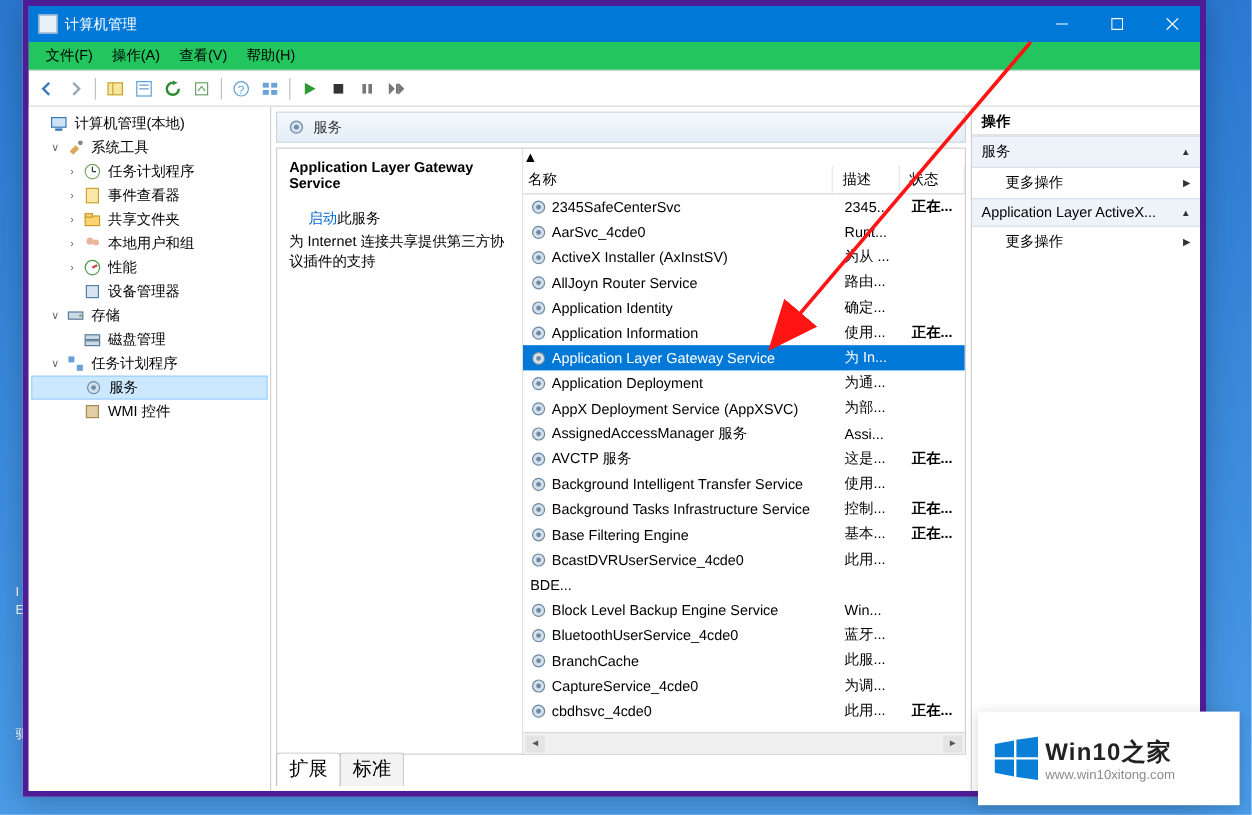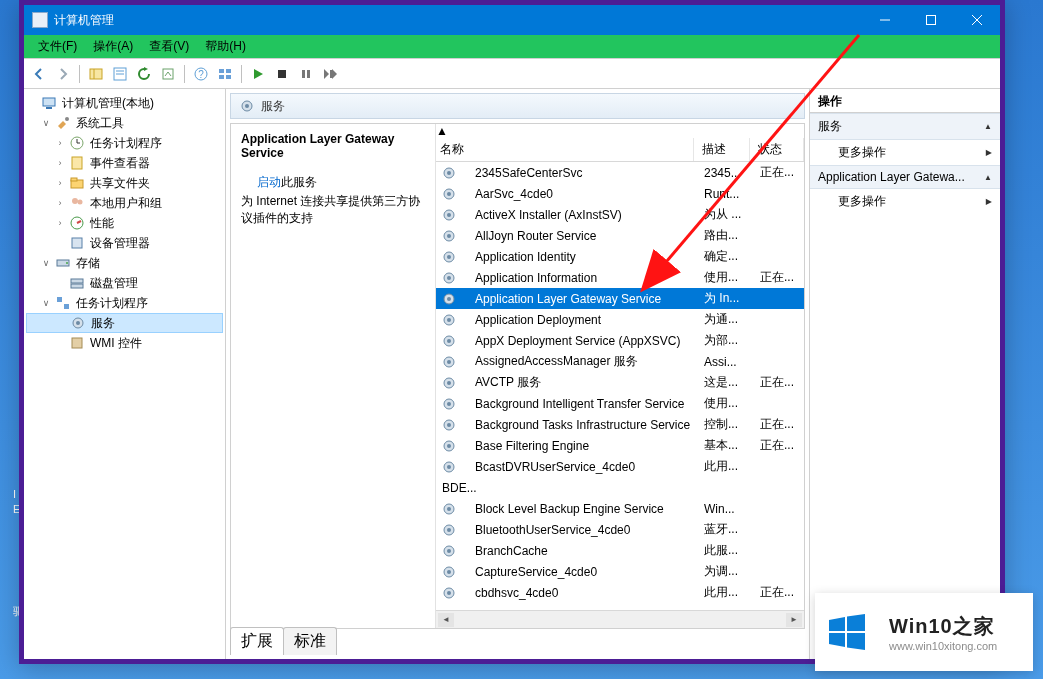--- a/index.html
+++ b/index.html
@@ -69,23 +69,23 @@
   .details-col .desc-txt { margin-top:2px; }
 
   .list-col { flex:1; display:flex; flex-direction:column; min-width:0; position:relative; }
   .list-head { display:flex; height:24px; border-bottom:1px solid #d8d8d8; background:#fff; color:#000;justify-content:flex-end; }
   .list-head .col { padding:4px 8px; border-right:1px solid #e6e6e6; display:flex; align-items:center; gap:4px; }
   .list-head .sortcol { flex:0 0 262px; }
   .list-body { flex:1; overflow-y:scroll; overflow-x:auto; }
   .row { display:flex; height:21px; align-items:center; cursor:default; }
   .row.sel { background:#0078d7; color:#fff; }
   .cell { overflow:hidden; text-overflow:ellipsis; white-space:nowrap; padding:0 6px; }
-  .cell.name { flex:0 0 262px; display:flex; align-items:center; gap:19px; }
+  .cell.name { flex:0 0 262px; display:flex; align-items:center; gap:4px; }
   .cell.desc { flex:0 0 56px; }
-  .cell.stat { flex:0 0 54px; }
+  .cell.stat { flex:0 0 54px;font-weight:bold; }
   .srv-ico { width:14px; height:14px; display:inline-block; }
 
   .tabs-strip { height:26px; display:flex; align-items:flex-end; padding:0 4px 4px 4px; gap:0; }
   .tab { padding:3px 10px; border:1px solid #c0c0c0; border-bottom:none; background:#f3f3f3; font-size:16px; cursor:default; border-radius:3px 3px 0 0; margin-right:-1px; }
   .tab.active { background:#fff; position:relative; z-index:1; }
 
   .hscroll { height:18px; background:#f0f0f0; border-top:1px solid #d8d8d8; display:flex; align-items:center; justify-content:space-between; padding:0 2px; }
   .hscroll .arrow { width:16px; height:14px; background:#e4e4e4; color:#555; display:flex; align-items:center; justify-content:center; font-size:8px; }
 
   
@@ -96,21 +96,21 @@
   .act-item { padding:4px 8px 4px 28px; display:flex; align-items:center; justify-content:space-between; cursor:default; }
   .act-item .caret { font-size:8px; color:#333; }
 
   
   .arrow-overlay { position:absolute; pointer-events:none; z-index:20; }
   .arrow-overlay svg { width:986px; height:664px; }
 
   
   .brand {
     position:absolute; right:10px; bottom:8px; width:218px; height:78px;
-    background:#fff; display:flex; align-items:center; gap:22px; padding:8px 12px;
+    background:#fff; display:flex; align-items:center; gap:4px; padding:8px 12px;
     box-shadow:0 2px 10px rgba(0,0,0,.18);
   }
   .brand .winlogo { width:40px; height:40px; }
   .brand .txtwrap { display:flex; flex-direction:column; }
   .brand .line1 { font-size:20px; font-weight:600; color:#222; letter-spacing:1px; }
   .brand .line2 { font-size:11px; color:#8c8c8c; }
 
   
   svg { display:block; }
 </style>
@@ -681,21 +681,21 @@
       <div class="actions-ttl">操作</div>
       <div class="act-section-hdr">
         <span>服务</span>
         <span class="tri">▲</span>
       </div>
       <div class="act-item">
         <span>更多操作</span>
         <span class="caret">▶</span>
       </div>
       <div class="act-section-hdr">
-        <span>Application Layer Gatewa...</span>
+        <span>Application Layer ActiveX...</span>
         <span class="tri">▲</span>
       </div>
       <div class="act-item">
         <span>更多操作</span>
         <span class="caret">▶</span>
       </div>
     </div>
   </div>
 
   <div class="arrow-overlay" style="left:0;top:0">

